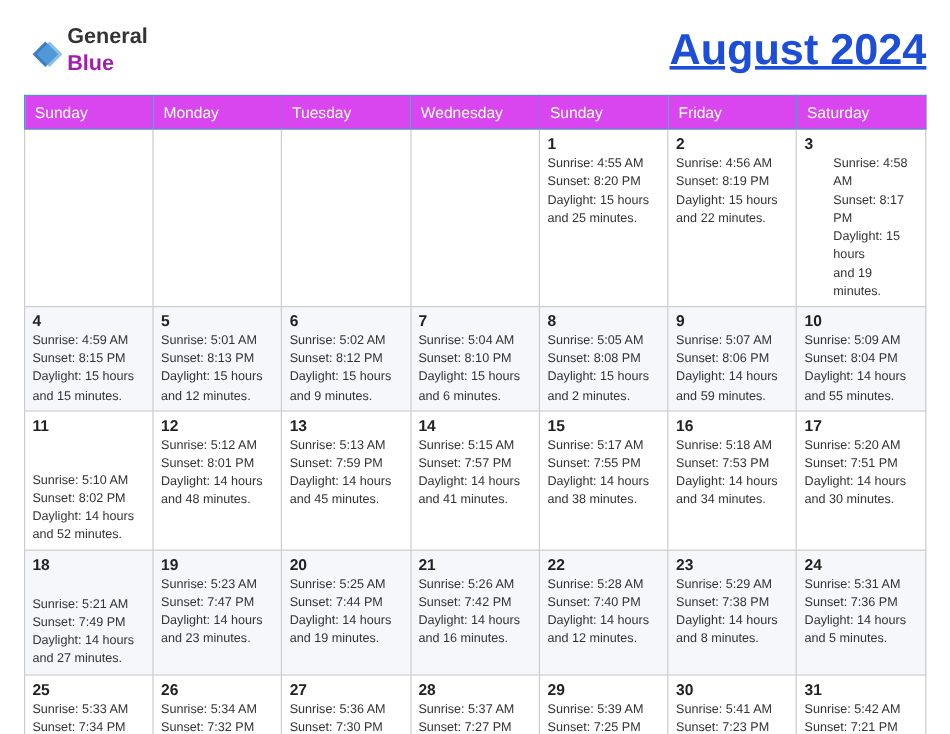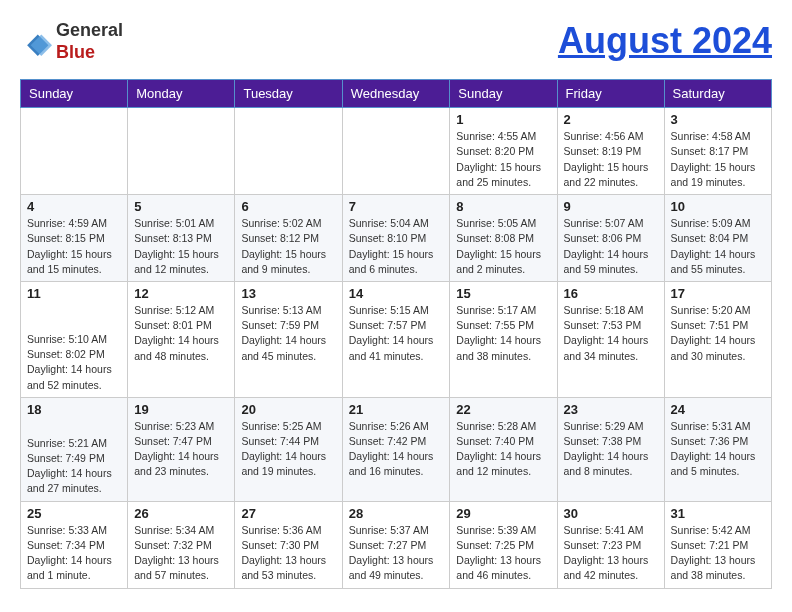--- a/index.html
+++ b/index.html
@@ -20,21 +20,21 @@
       display: flex;
       align-items: flex-end;
       gap: 4px;
     }
     .logo-text {
       font-size: 18px;
       font-weight: bold;
       line-height: 1.2;
     }
     .logo-text .general { color: #333; }
-    .logo-text .blue { color: #b91c1c; }
+    .logo-text .blue { color: #a21caf; }
     .logo-icon {
       width: 32px;
       height: 32px;
     }
     .title-block { text-align: right; }
     .month-year {
       font-size: 36px;
       font-weight: bold;
       color: #1d4ed8;
       text-decoration: underline;
@@ -42,21 +42,21 @@
     .location {
       font-size: 16px;
       color: #444;
     }
     .calendar {
       width: 100%;
       border-collapse: collapse;
       font-size: 11px;
     }
     .calendar th {
-      background: #4c1d95;
+      background: #d946ef;
       color: #fff;
       text-align: left;
       padding: 6px 8px;
       font-size: 13px;
       font-weight: normal;
       border: 1px solid #5590cc;
     }
     .calendar td {
       border: 1px solid #ccc;
       vertical-align: top;
@@ -128,21 +128,21 @@
         </td>
         <td>
           <span class="day-num">2</span>
           <div class="day-info" style="white-space: pre-line;">Sunrise: 4:56 AM
 Sunset: 8:19 PM
 Daylight: 15 hours
 and 22 minutes.</div>
         </td>
         <td>
           <span class="day-num">3</span>
-          <div class="day-info" style="white-space: pre-line;">Sunrise: 4:58 AM
+          <div class="day-info" style="white-space: pre-line; margin-left: 24px;">Sunrise: 4:58 AM
 Sunset: 8:17 PM
 Daylight: 15 hours
 and 19 minutes.</div>
         </td>
       </tr>
       <tr class="row-alt">
         <td>
           <span class="day-num">4</span>
           <div class="day-info" style="white-space: pre-line;">Sunrise: 4:59 AM
 Sunset: 8:15 PM

